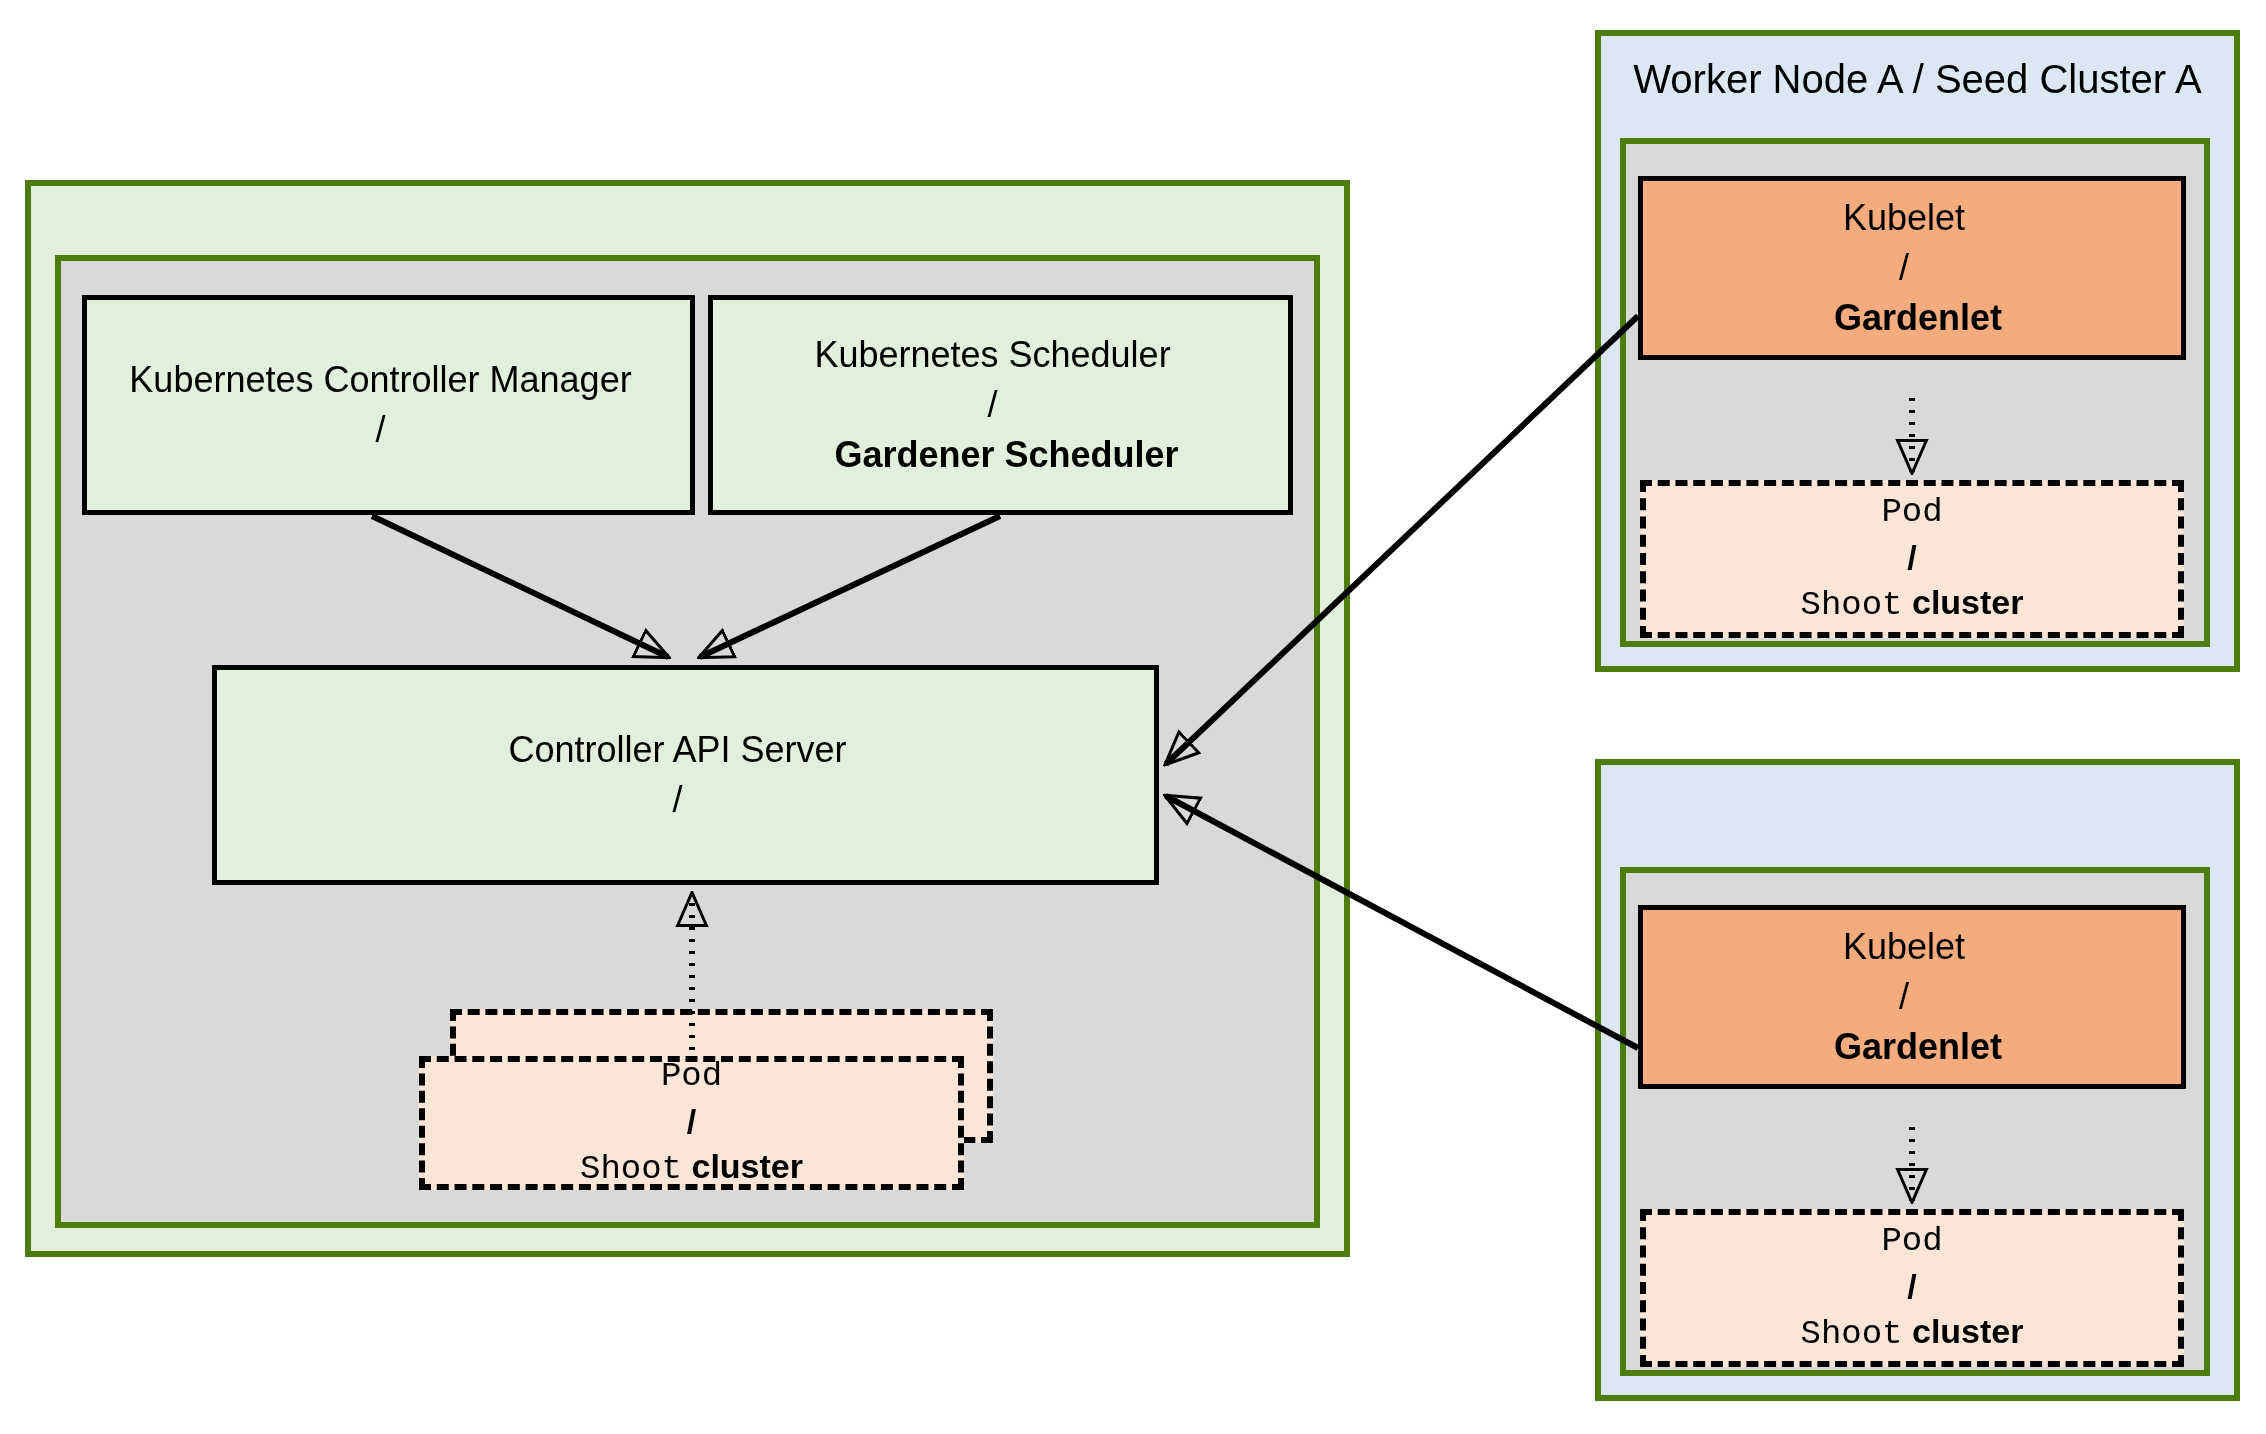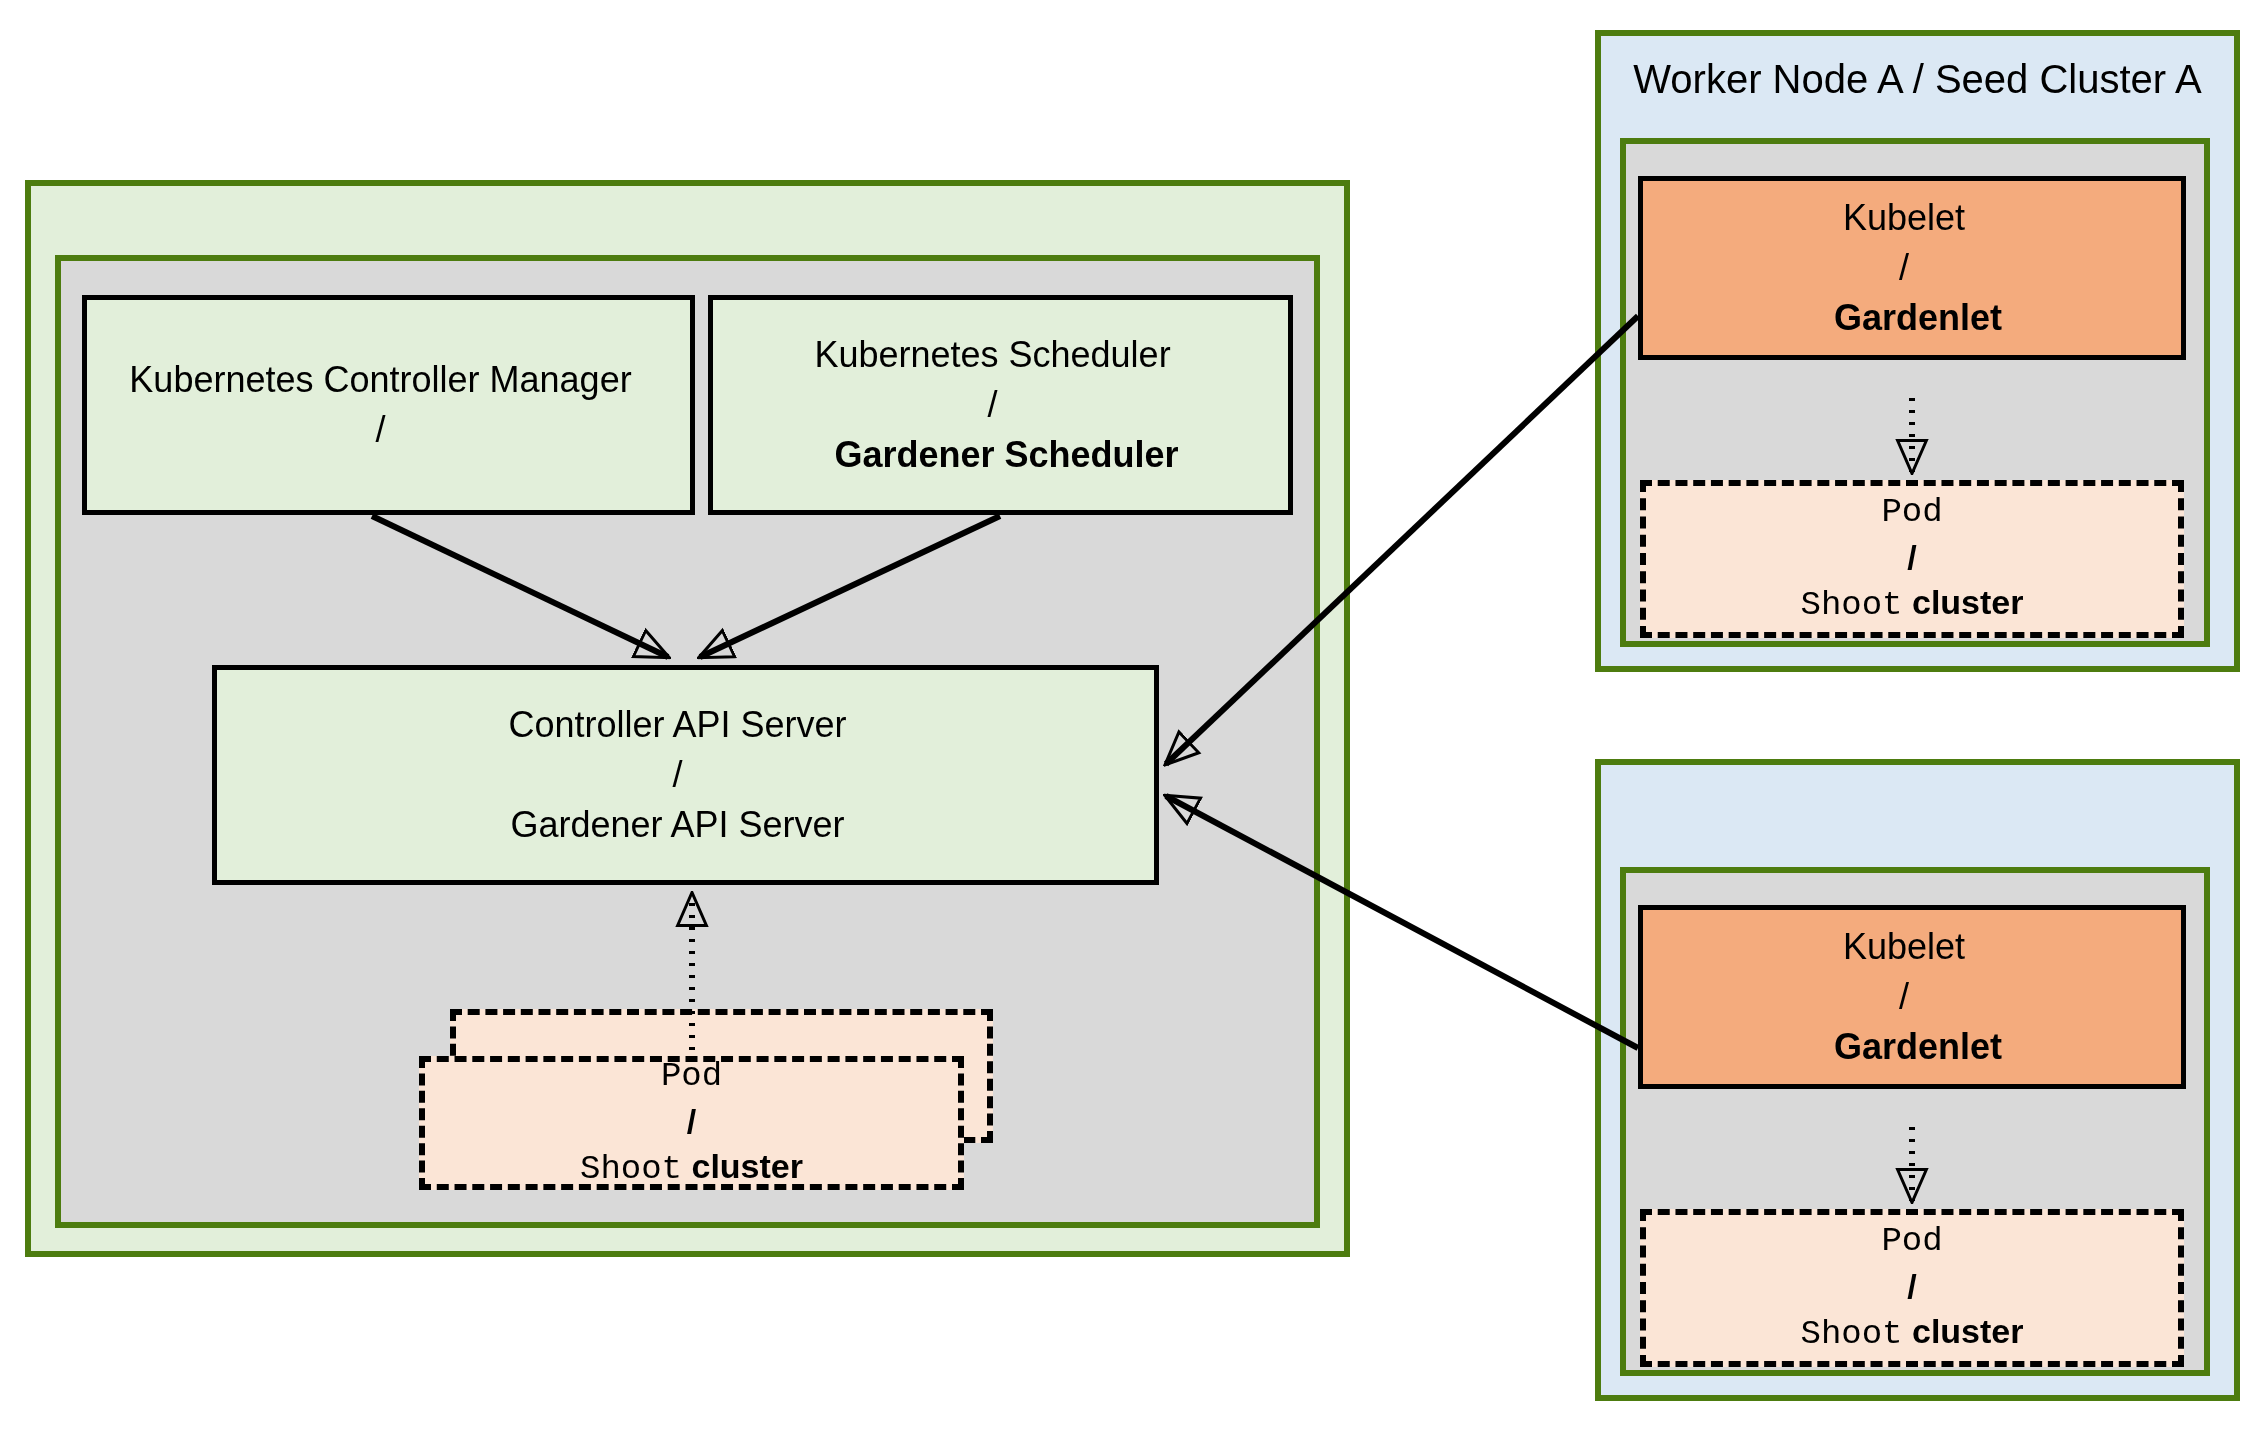--- a/index.html
+++ b/index.html
@@ -66,21 +66,20 @@
           <span class="ln">Kubernetes Scheduler</span>
           <span class="ln">/</span>
           <span class="ln bold">Gardener Scheduler</span>
         </div>
       </div>
 
       <div class="box green b5" style="left:151px;top:404px;width:947px;height:220px;">
         <div class="label3">
           <span class="ln">Controller API Server</span>
           <span class="ln">/</span>
-          <span class="ln">Gardener API Server</span>
         </div>
       </div>
 
       <div class="box peach dash5" style="left:389px;top:748px;width:543px;height:134px;"></div>
       <div class="box peach dash5" style="left:358px;top:795px;width:545px;height:134px;">
         <div class="podlabel">
           <span class="ln mono" style="display:block;">Pod</span>
           <span class="ln sansb" style="display:block;">/</span>
           <span class="ln" style="display:block;"><span class="mono">Shoot</span>&nbsp;<span class="sansb">cluster</span></span>
         </div>

